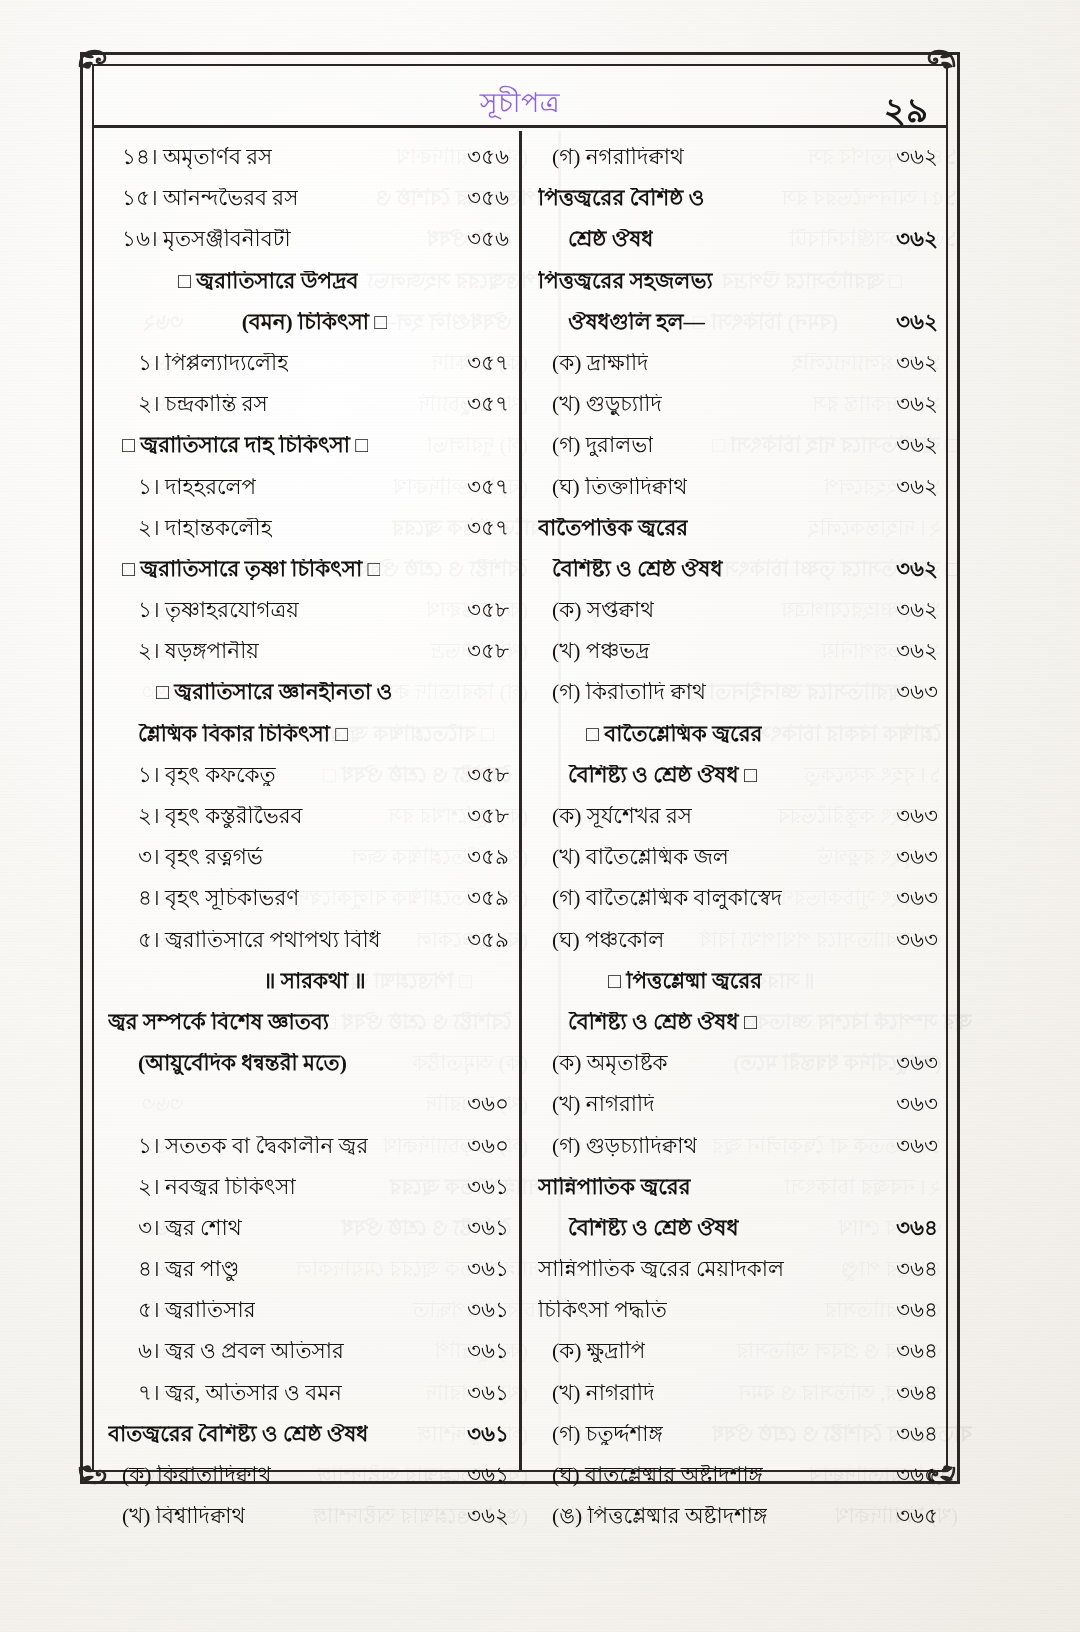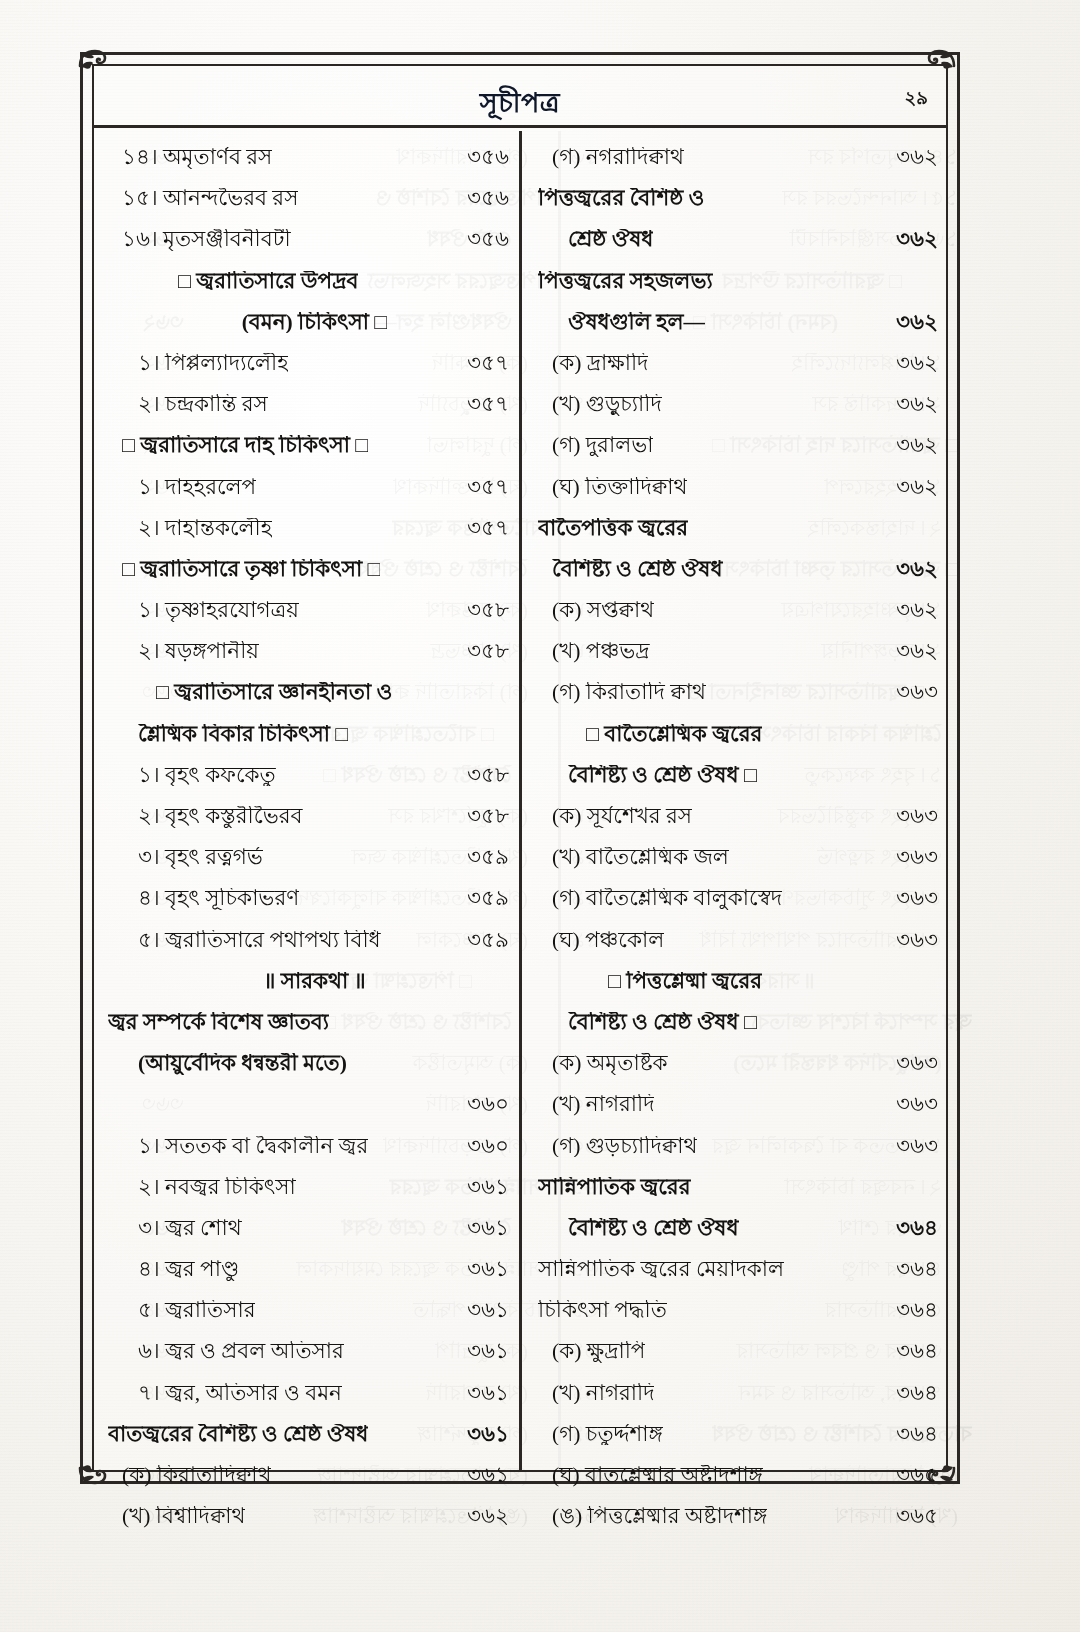--- a/index.html
+++ b/index.html
@@ -74,29 +74,29 @@
     height: 62px;
     border-bottom: 3px solid #2a2724;
     box-sizing: border-box;
   }
   .header-title {
     position: absolute;
     left: 0; right: 0;
     top: 16px;
     text-align: center;
     font-size: 27px;
-    font-weight: 700;
-    color: #0f172a;
+    font-weight: 400;
+    color: #8b5cf6;
     letter-spacing: 0.5px;
   }
   .header-pageno {
     position: absolute;
     right: 18px;
     top: 18px;
-    font-size: 18px;
+    font-size: 34px;
     font-weight: 700;
     color: #1b1917;
   }
 
   
   .body-area {
     position: absolute;
     left: 94px;
     top: 131px;
     width: 852px;

